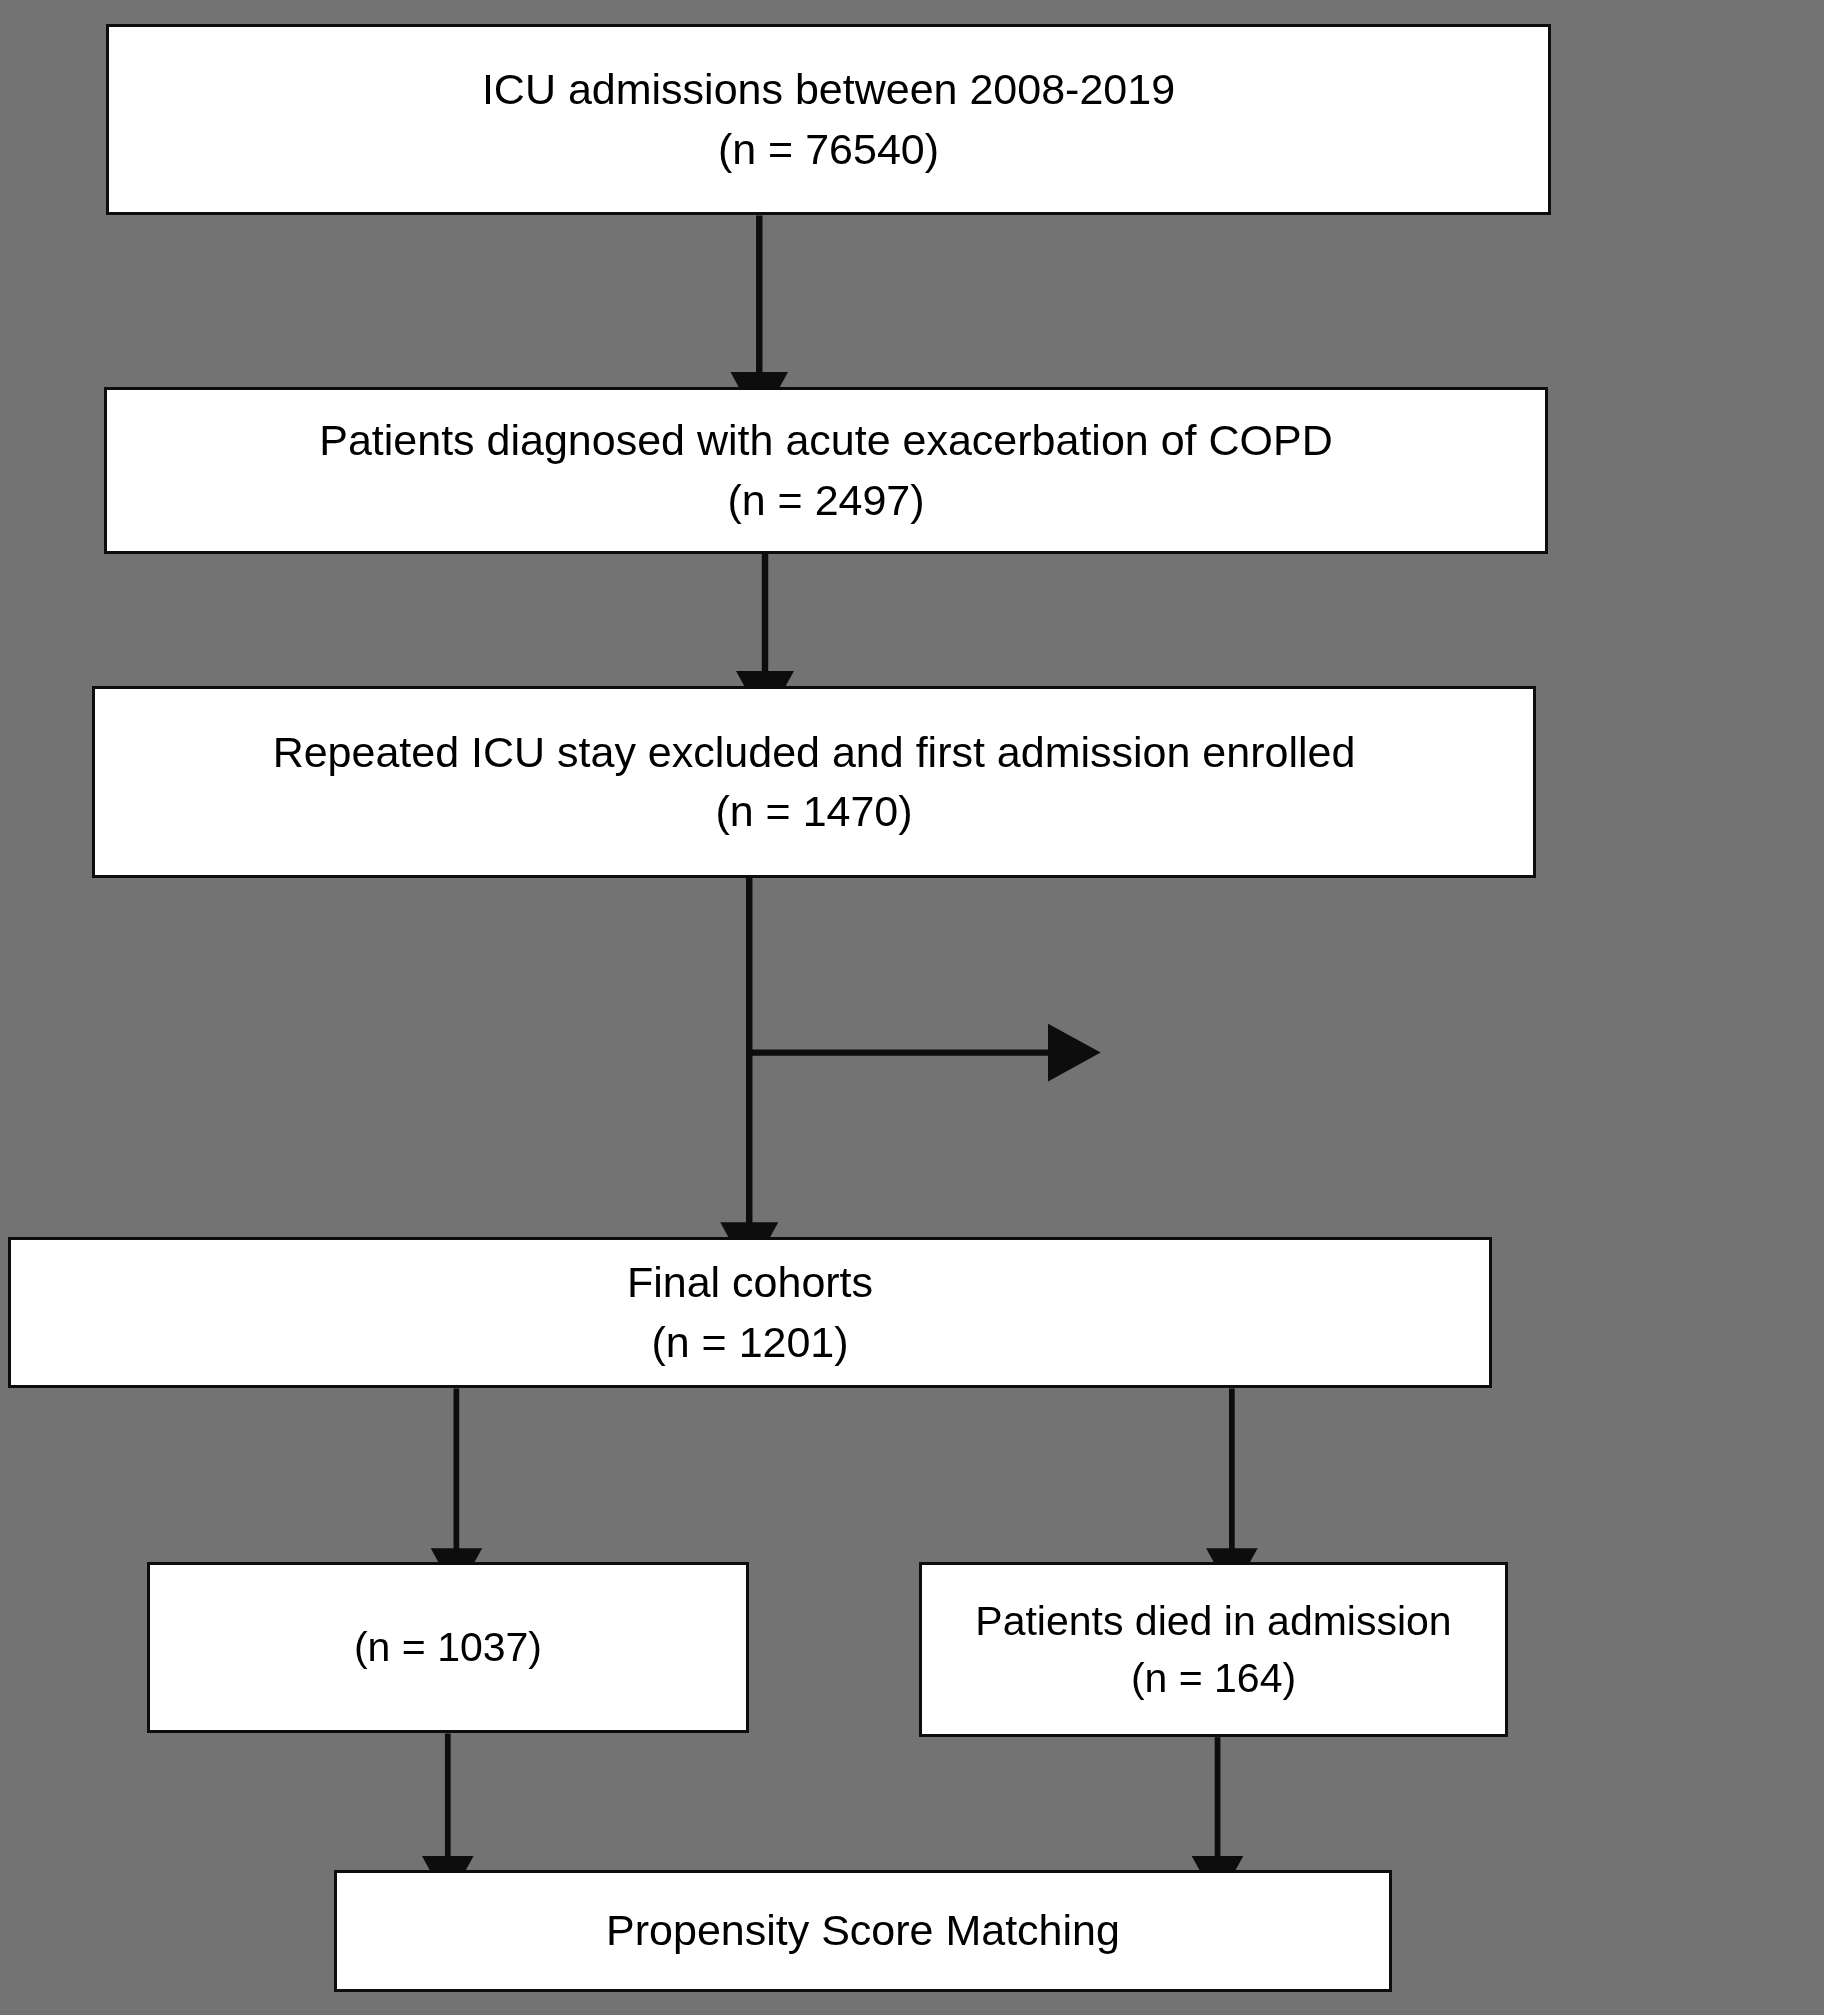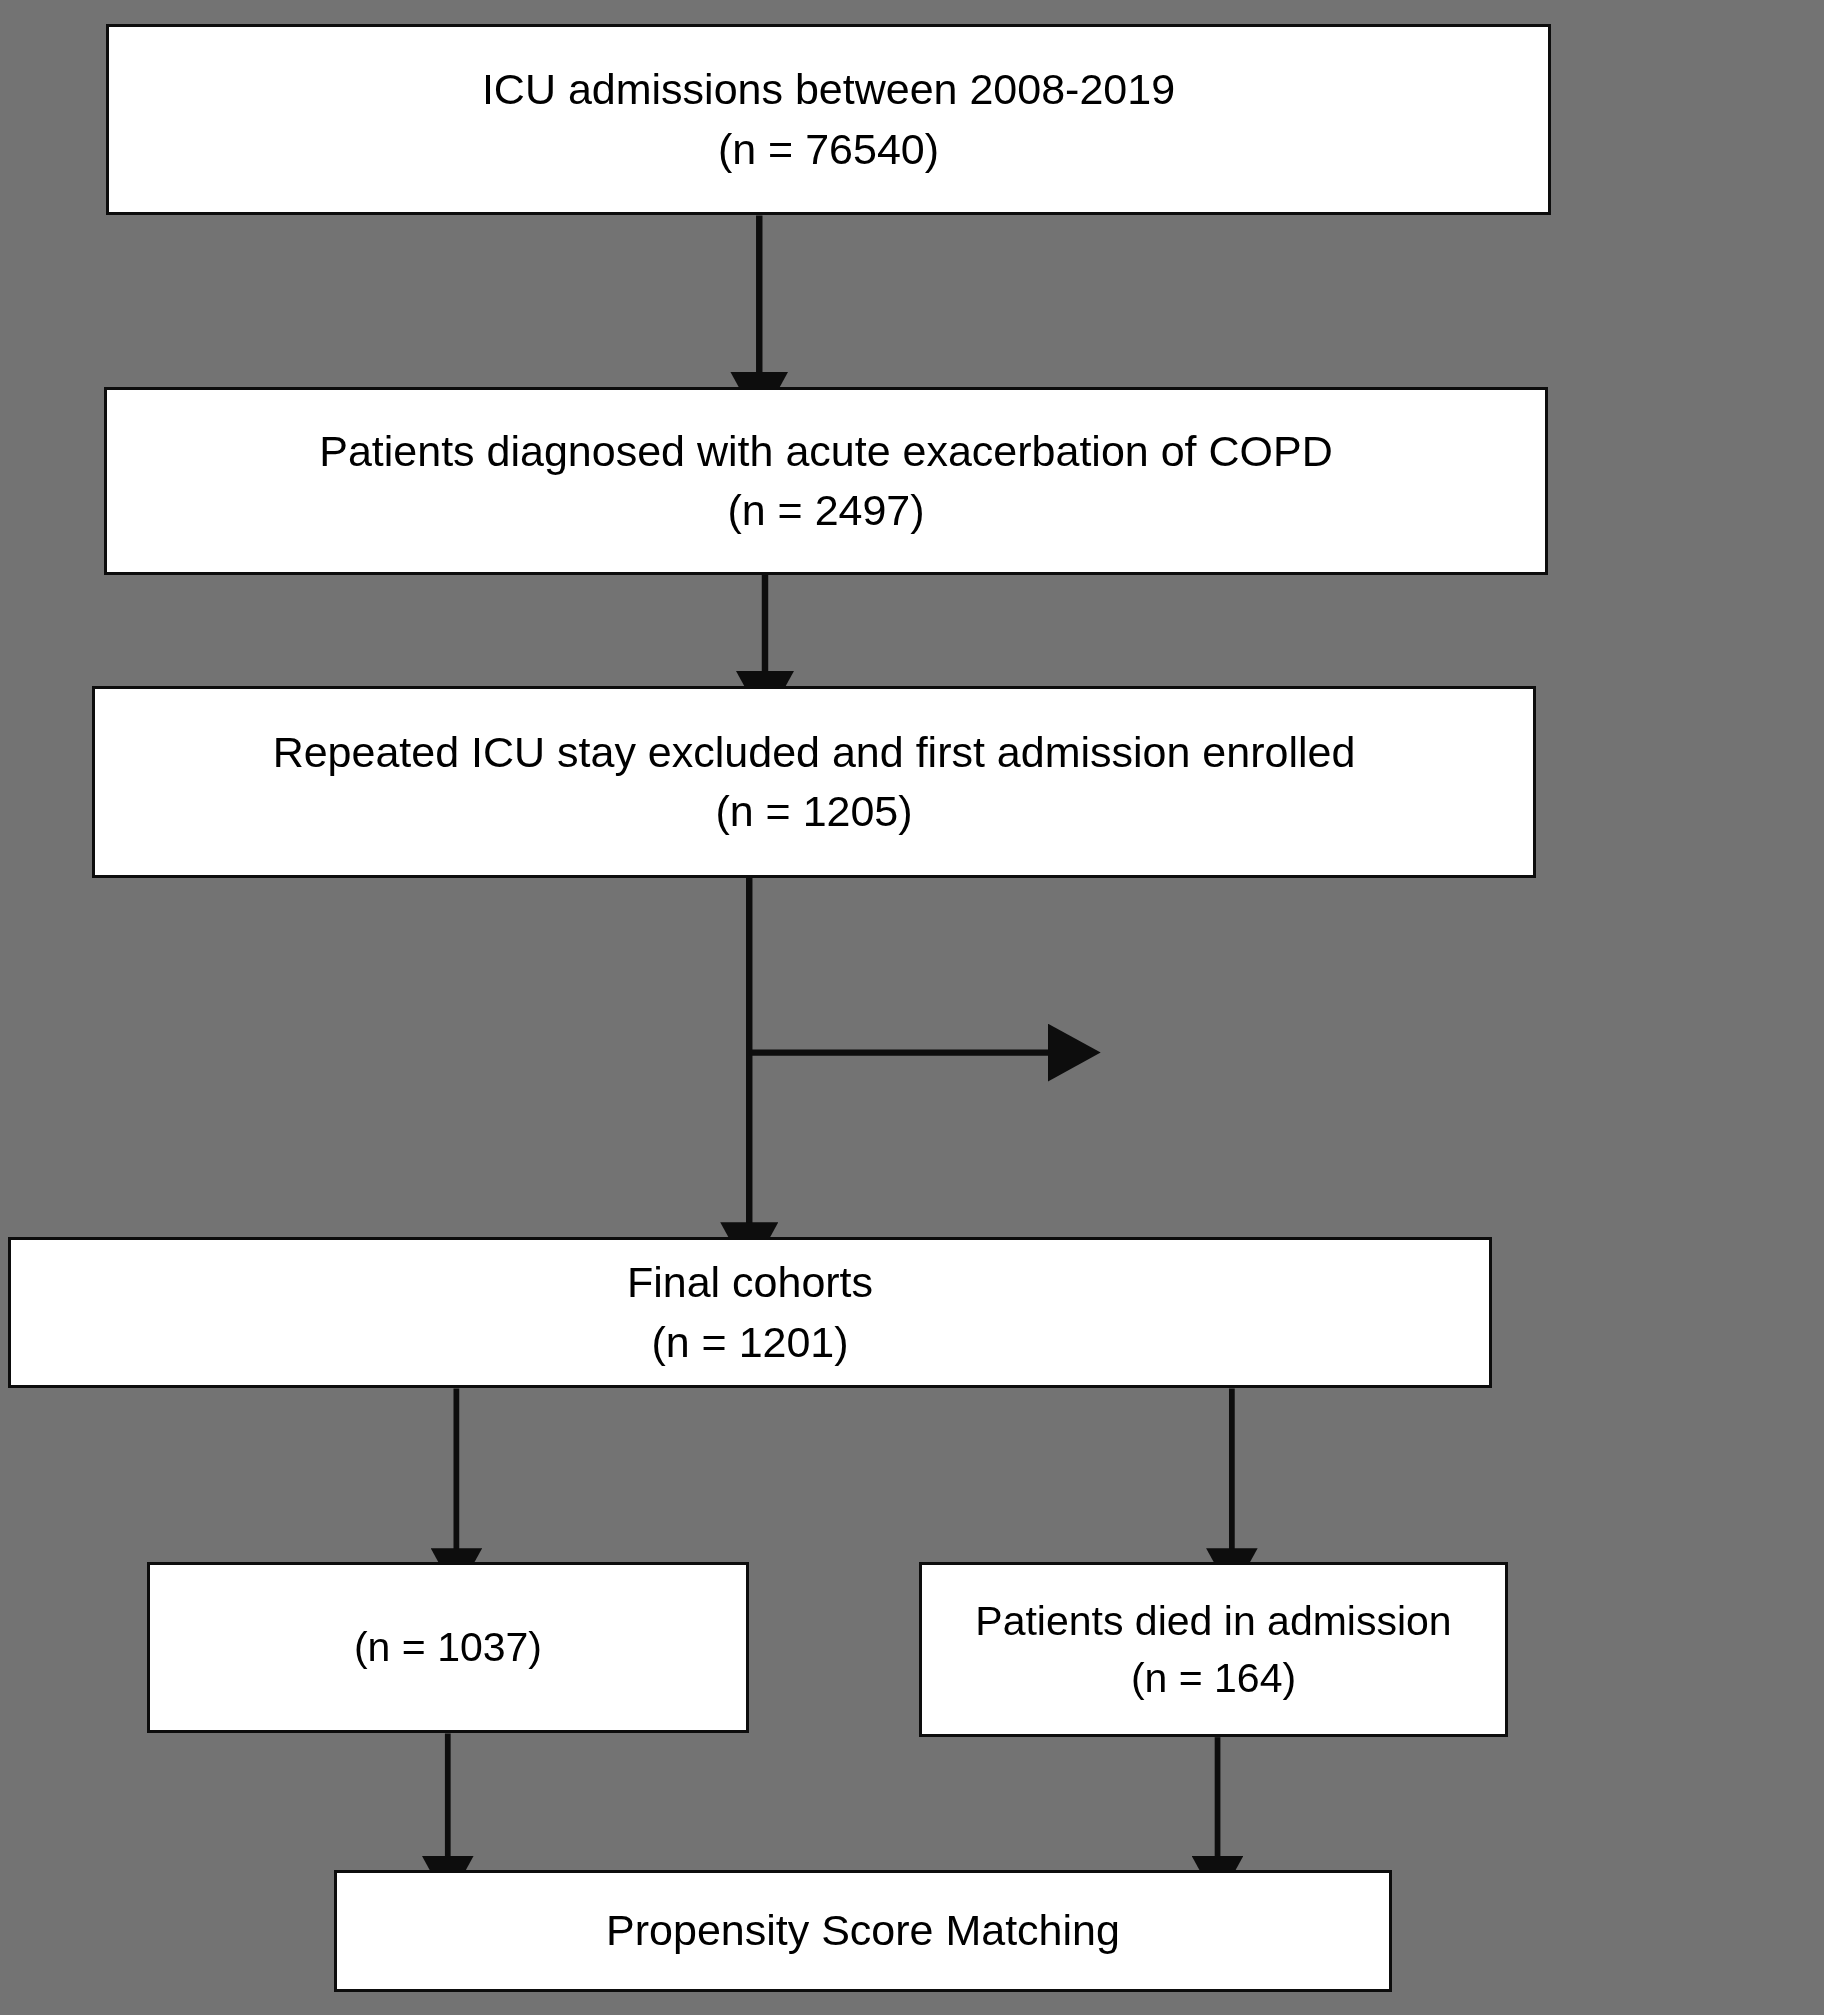--- a/index.html
+++ b/index.html
@@ -32,21 +32,21 @@
   }
   .node .ln {
     display: block;
     white-space: nowrap;
   }
   .fs-big { font-size: 43px; }
   .fs-mid { font-size: 41px; }
 
   
   #box-icu-admissions   { left: 106px;  top: 24px;   width: 1445px; height: 191px; }
-  #box-copd-diagnosed   { left: 104px;  top: 387px;  width: 1444px; height: 188px; }
+  #box-copd-diagnosed   { left: 104px;  top: 387px;  width: 1444px; height: 167px; }
   #box-first-admission  { left: 92px;  top: 686px;  width: 1444px; height: 192px; }
   #box-excluded-bun     { left: 1062px; top: 938px; width: 743px; height: 228px; }
   #box-final-cohorts    { left: 8px;   top: 1237px; width: 1484px; height: 151px; }
   #box-survived         { left: 147px;  top: 1562px; width: 602px;  height: 171px; }
   #box-died             { left: 919px; top: 1562px; width: 589px;  height: 175px; }
   #box-psm              { left: 334px;  top: 1870px; width: 1058px; height: 122px; }
   #box-psm .fs-mid { font-size: 43px; }
 
   
   #connectors {
@@ -91,21 +91,21 @@
     <span class="ln fs-big">(n = 76540)</span>
   </div>
 
   <div class="node" id="box-copd-diagnosed">
     <span class="ln fs-big">Patients diagnosed with acute exacerbation of COPD</span>
     <span class="ln fs-big">(n = 2497)</span>
   </div>
 
   <div class="node" id="box-first-admission">
     <span class="ln fs-big">Repeated ICU stay excluded and first admission enrolled</span>
-    <span class="ln fs-big">(n = 1205)</span>
+    <span class="ln fs-big">(n = 1470)</span>
   </div>
 
 
   <div class="node" id="box-final-cohorts">
     <span class="ln fs-big">Final cohorts</span>
     <span class="ln fs-big">(n = 1201)</span>
   </div>
 
   <div class="node" id="box-survived">
     <span class="ln fs-mid">(n = 1037)</span>

